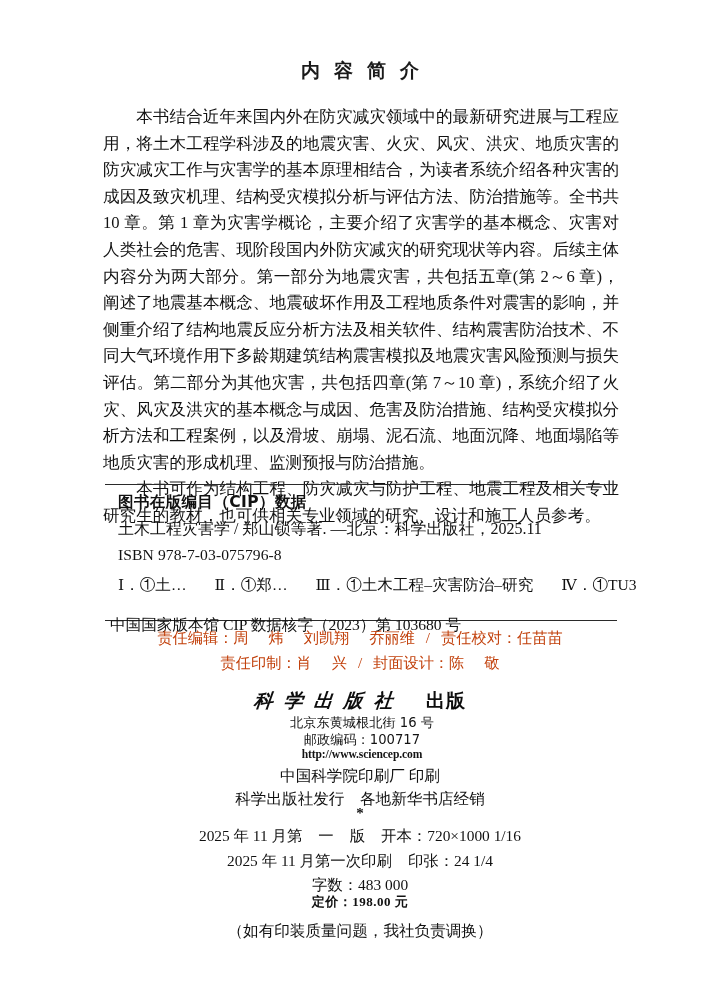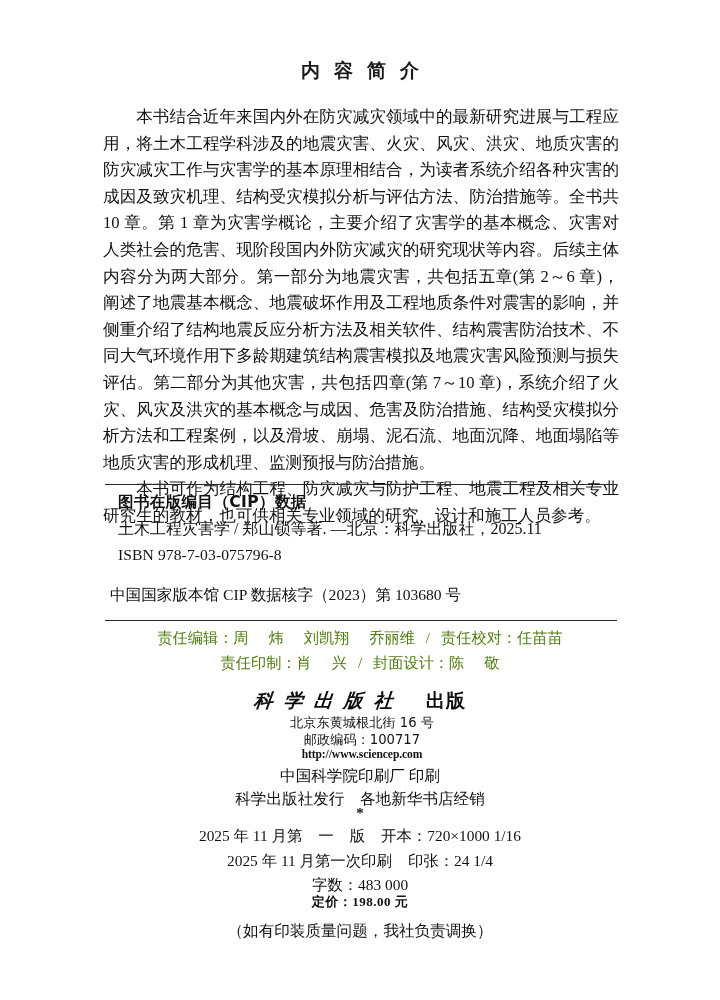--- a/index.html
+++ b/index.html
@@ -111,21 +111,21 @@
   
   .credits {
     position: absolute;
     left: 0;
     top: 626px;
     width: 720px;
     text-align: center;
     font-family: "Liberation Serif", "DejaVu Serif", serif;
     font-size: 15.2px;
     line-height: 24.5px;
-    color: #4d7c0f;
+    color: #c2410c;
   }
   .credits div { white-space: nowrap; }
   .sp { display: inline-block; width: 11px; }
   .sp-wide { display: inline-block; width: 20px; }
 
   
   .publisher-row {
     position: absolute;
     left: 0;
     top: 688px;
@@ -234,20 +234,23 @@
     <p>本书可作为结构工程、防灾减灾与防护工程、地震工程及相关专业研究生的教材，也可供相关专业领域的研究、设计和施工人员参考。</p>
   </div>
 
   <div class="rule rule-top"></div>
   <div class="rule rule-bottom"></div>
 
   <div class="cip-block">
     <div class="cip-title">图书在版编目（CIP）数据</div>
     <div class="cip-line">土木工程灾害学 / 郑山锁等著. —北京：科学出版社，2025.11</div>
     <div class="cip-line-isbn">ISBN 978-7-03-075796-8</div>
+    <div class="cip-class">
+      <span>Ⅰ．①土…</span><span class="gap"></span><span class="gap"></span><span>Ⅱ．①郑…</span><span class="gap"></span><span class="gap"></span><span>Ⅲ．①土木工程–灾害防治–研究</span><span class="gap"></span><span class="gap"></span><span>Ⅳ．①TU3</span>
+    </div>
     <div class="cip-verify">中国国家版本馆 CIP 数据核字（2023）第 103680 号</div>
   </div>
 
   <div class="credits">
     <div>
       <span>责任编辑：</span><span>周</span><span class="sp-wide"></span><span>炜</span><span class="sp-wide"></span><span>刘凯翔</span><span class="sp-wide"></span><span>乔丽维</span><span class="sp"></span><span>/</span><span class="sp"></span><span>责任校对：</span><span>任苗苗</span>
     </div>
     <div>
       <span>责任印制：</span><span>肖</span><span class="sp-wide"></span><span>兴</span><span class="sp"></span><span>/</span><span class="sp"></span><span>封面设计：</span><span>陈</span><span class="sp-wide"></span><span>敬</span>
     </div>

